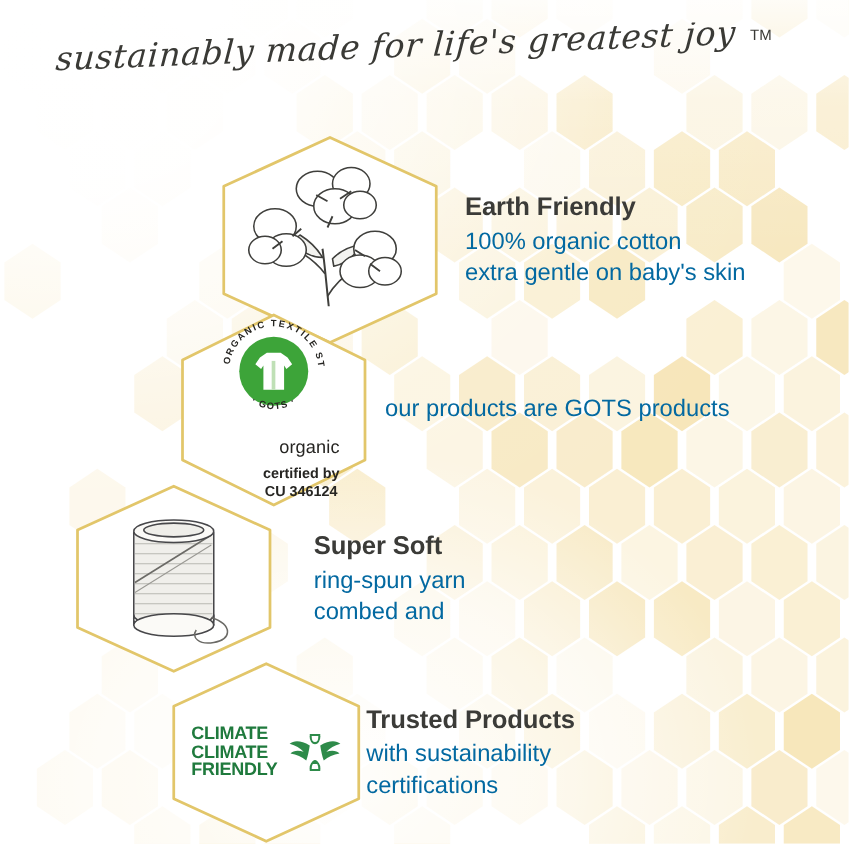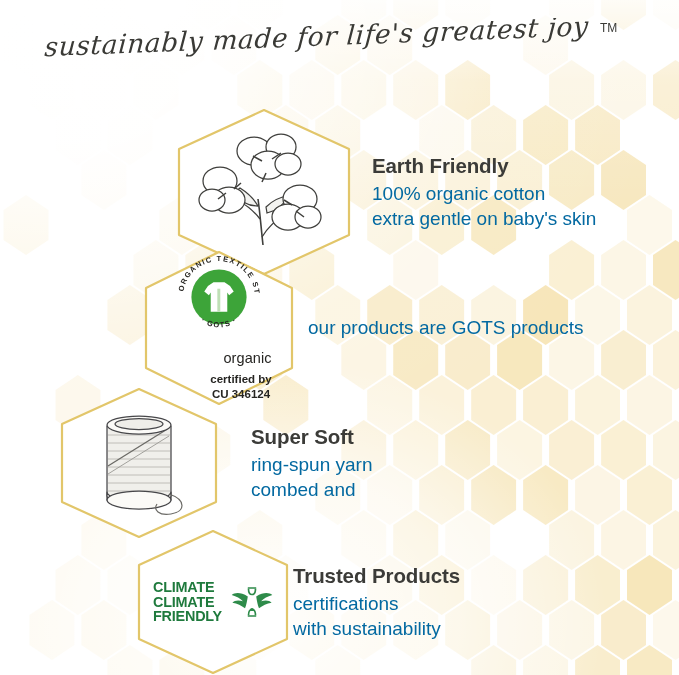--- a/index.html
+++ b/index.html
@@ -514,18 +514,18 @@
               <path d="M25 9 C25 20 35 20 35 9"></path>
               <path d="M25 47 C25 36 35 36 35 47"></path>
             </g>
             <path d="M26.5 41 C26.5 35 33.5 35 33.5 41 Z" fill="#2e8b4a"></path>
           </svg>
         </div>
       </div>
     </div>
     <div class="copy">
       <p class="title">Trusted Products</p>
+      <div class="line">with sustainability</div>
       <div class="line">certifications</div>
-      <div class="line">with sustainability</div>
     </div>
   </div>
 
 </div>
 
 </body></html>

